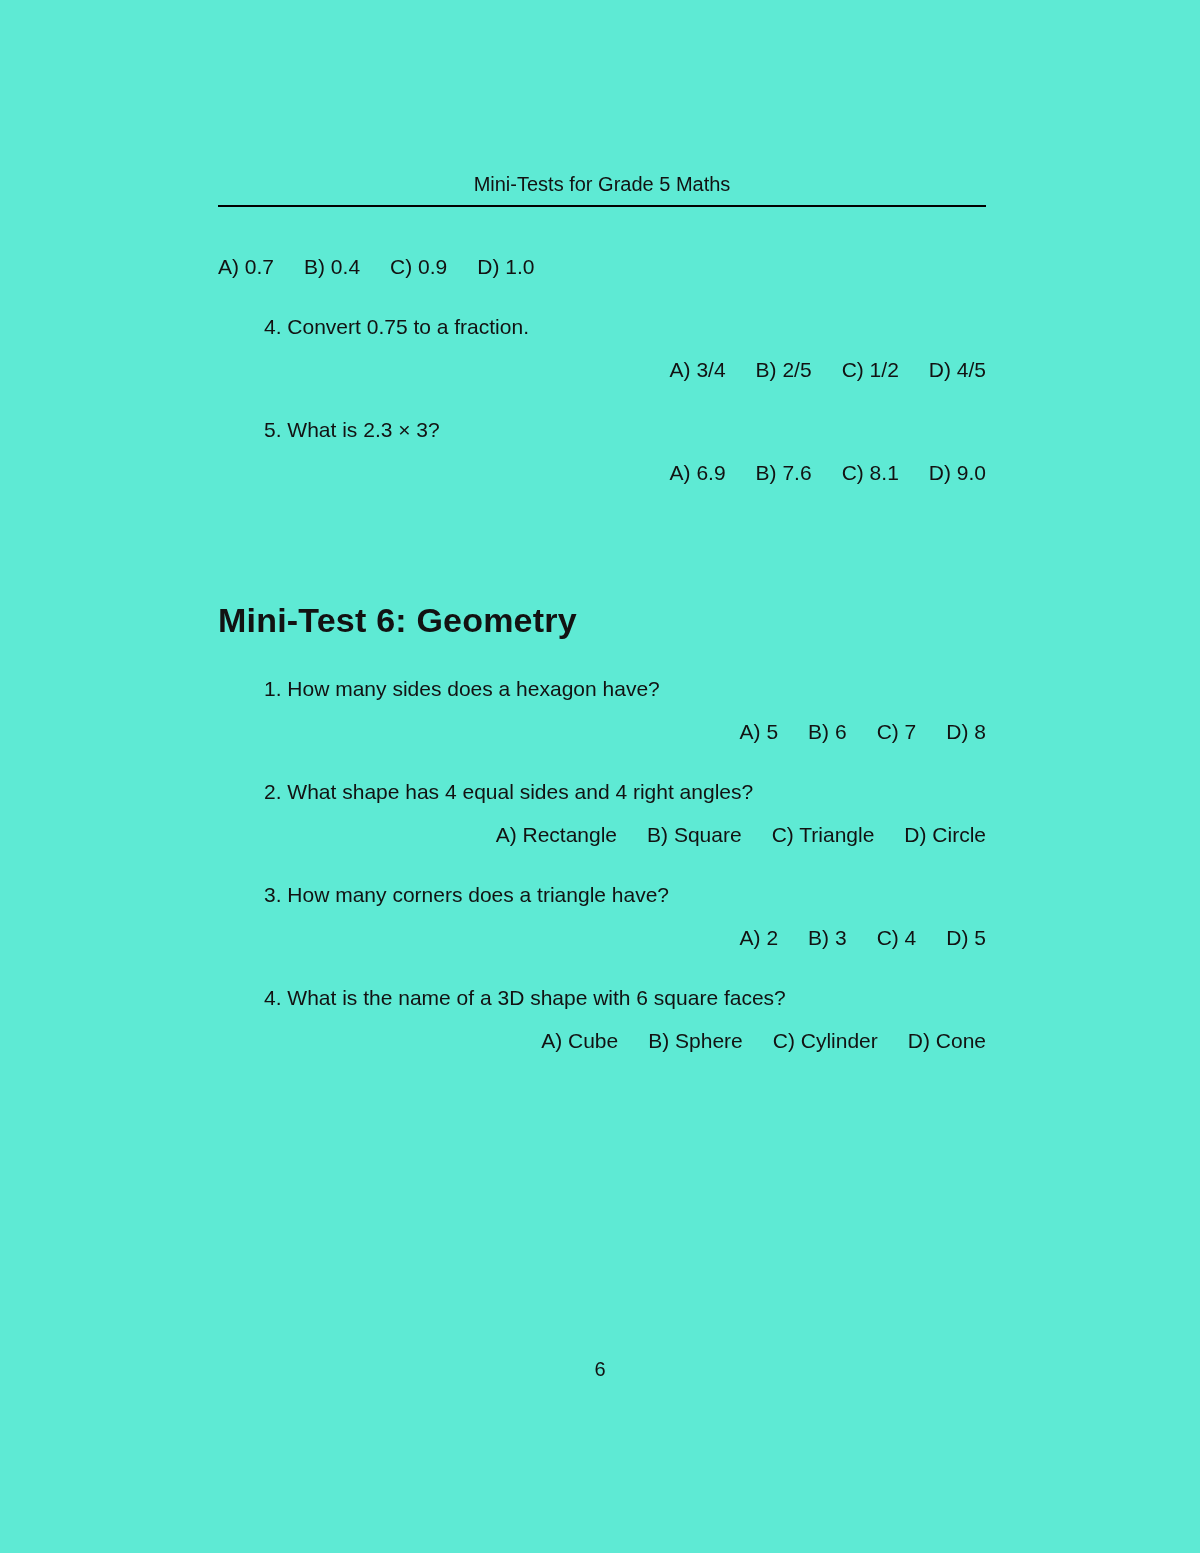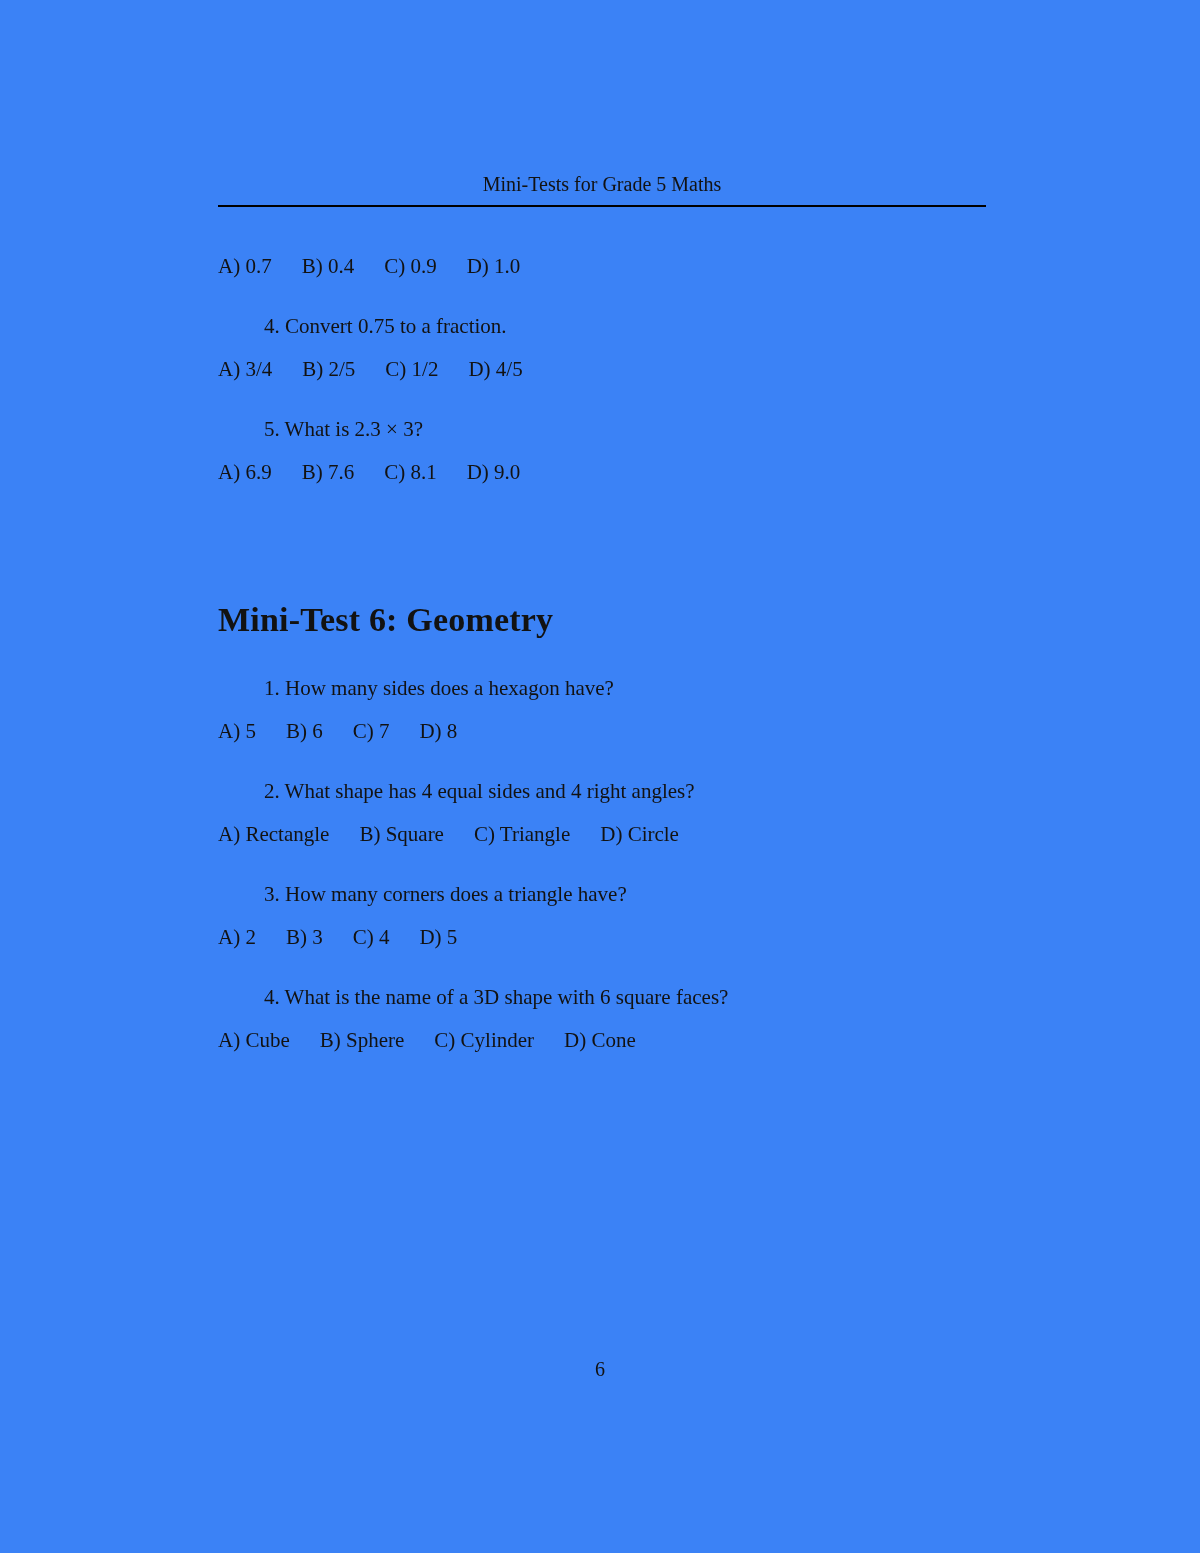--- a/index.html
+++ b/index.html
@@ -2,23 +2,23 @@
 <html><head>
 <meta charset="utf-8">
 <title>Mini-Tests for Grade 5 Maths</title>
 <style>
   * { margin: 0; padding: 0; box-sizing: border-box; }
   html, body { background: #ffffff; }
   .page {
     position: relative;
     width: 1200px;
     height: 1553px;
-    background: #3b82f6;
+    background: #5eead4;
     color: #121212;
-    font-family: Liberation Serif, serif;
+    font-family: Liberation Sans, sans-serif;
     overflow: hidden;
   }
   .content {
     position: absolute;
     left: 218px;
     top: 0;
     width: 768px;
   }
   .running-header {
     padding-top: 172px;
@@ -35,21 +35,21 @@
     gap: 30px;
     font-size: 21px;
     line-height: 27px;
   }
   .question {
     margin-top: 33px;
     font-size: 21px;
     line-height: 27px;
     text-indent: 46px;
   }
-  .q-block .options-row { margin-top: 16px; }
+  .q-block .options-row { margin-top: 16px; justify-content: flex-end; }
   .section-title {
     margin-top: 112px;
     margin-bottom: 24px;
     font-size: 34px;
     line-height: 44px;
     font-weight: 700;
     letter-spacing: 0.2px;
   }
   .page-number {
     position: absolute;

